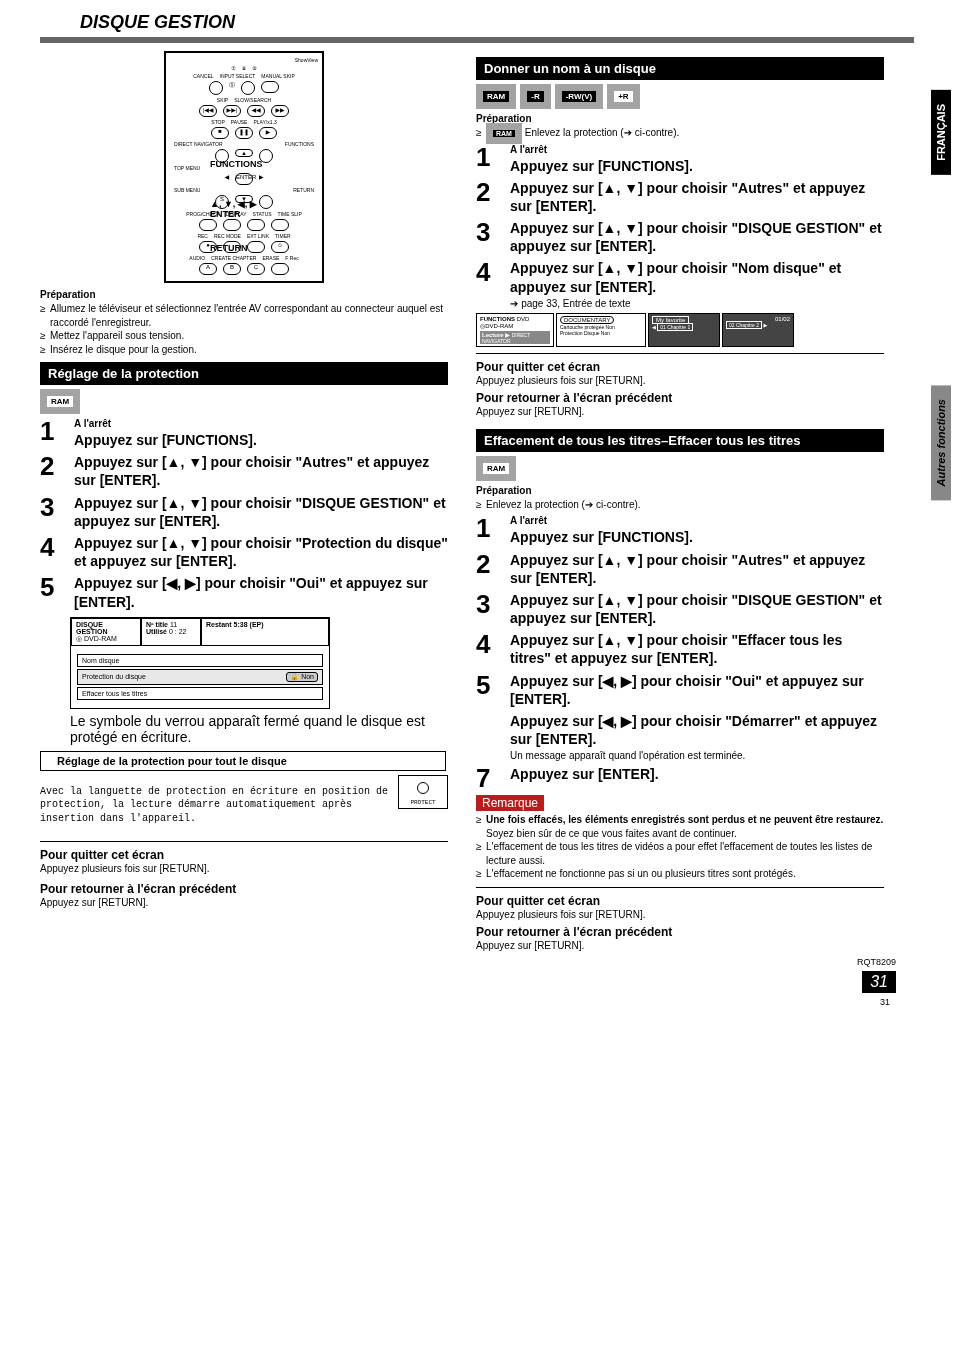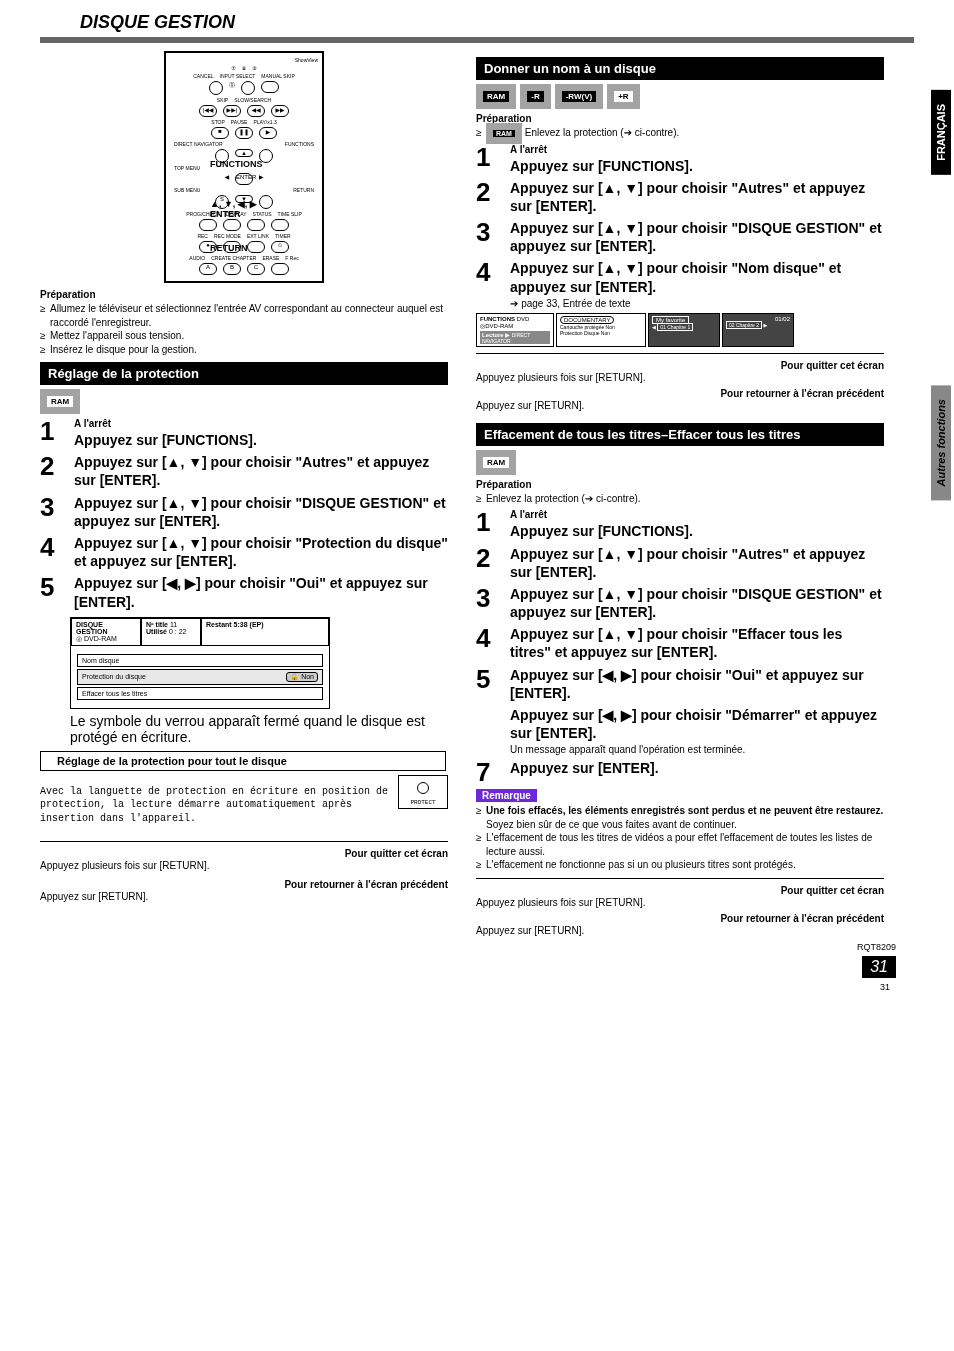--- a/index.html
+++ b/index.html
@@ -50,22 +50,22 @@
   .ms-body { padding:6px;}
   .ms-opt { border:1px solid #000; padding:2px 4px; margin:2px 0; display:flex; justify-content:space-between; align-items:center;}
   .ms-opt.sel { background:#e8e8e8;}
   .lock { border:1px solid #000; border-radius:3px; padding:0 3px; font-size:7px; background:#ccc; display:inline-flex; align-items:center; gap:2px;}
   .sub-note { font-size:14px; margin:2px 0 6px 30px;}
   .boxed-h { border:1px solid #000; font-weight:bold; font-size:11px; padding:3px 16px; margin:6px 2px 4px 0;}
   .cartridge { border:1px solid #000; width:50px; height:34px; float:right; margin-left:8px; font-size:6px; display:flex; align-items:flex-end; justify-content:center; padding:2px; position:relative;}
   .cartridge::before{content:""; position:absolute; top:6px; left:50%; transform:translateX(-50%); width:10px;height:10px;border:1px solid #000; border-radius:50%;}
   .p10 { font-size:10px; line-height:1.35;}
   .hr-thin { border:0; border-top:1px solid #000; margin:6px 0;}
-  .quitter { font-weight:bold; font-size:10px;text-align:right;}
-  .remarque { background:#6d28d9; color:#fff; font-size:10px; font-weight:bold; padding:1px 6px; display:inline-block;}
+  .quitter { font-weight:bold; font-size:12px;}
+  .remarque { background:#b91c1c; color:#fff; font-size:12px; font-weight:normal; padding:1px 6px; display:inline-block;}
   .osd-strip { display:flex; gap:2px; margin:4px 0 2px 0; font-size:6px;}
   .osd-box { border:1px solid #000; padding:2px 3px; background:#fff;}
   .osd-box.dark{ background:#444; color:#fff;}
   .osd-box .tiny{font-size:5px;}
   .footer { position:relative; margin-top:10px; height:30px;}
   .pg-num { position:absolute; right:18px; bottom:0; background:#000; color:#fff; font-style:italic; font-size:16px; padding:2px 8px;}
   .rqt { position:absolute; right:18px; bottom:26px; font-size:9px;}
   .small-pg { position:absolute; right:24px; bottom:-14px; font-size:9px;}
 </style>
 </head>

